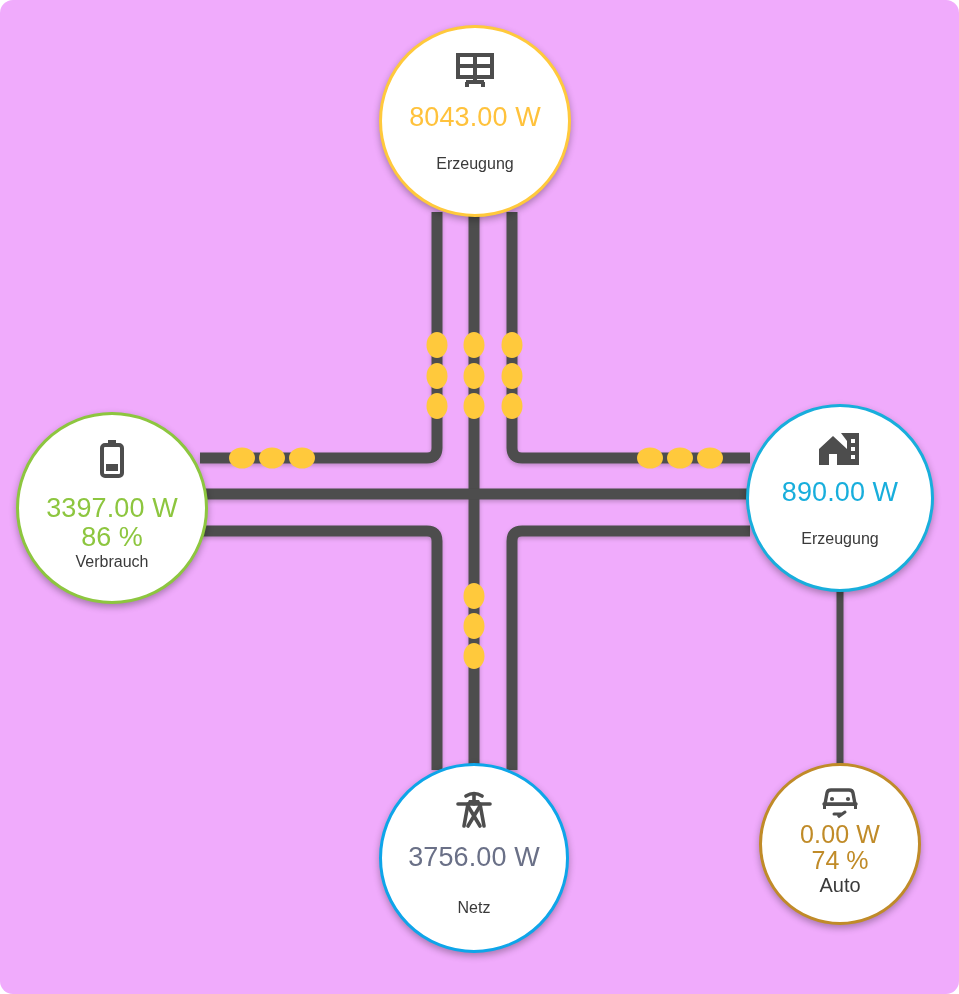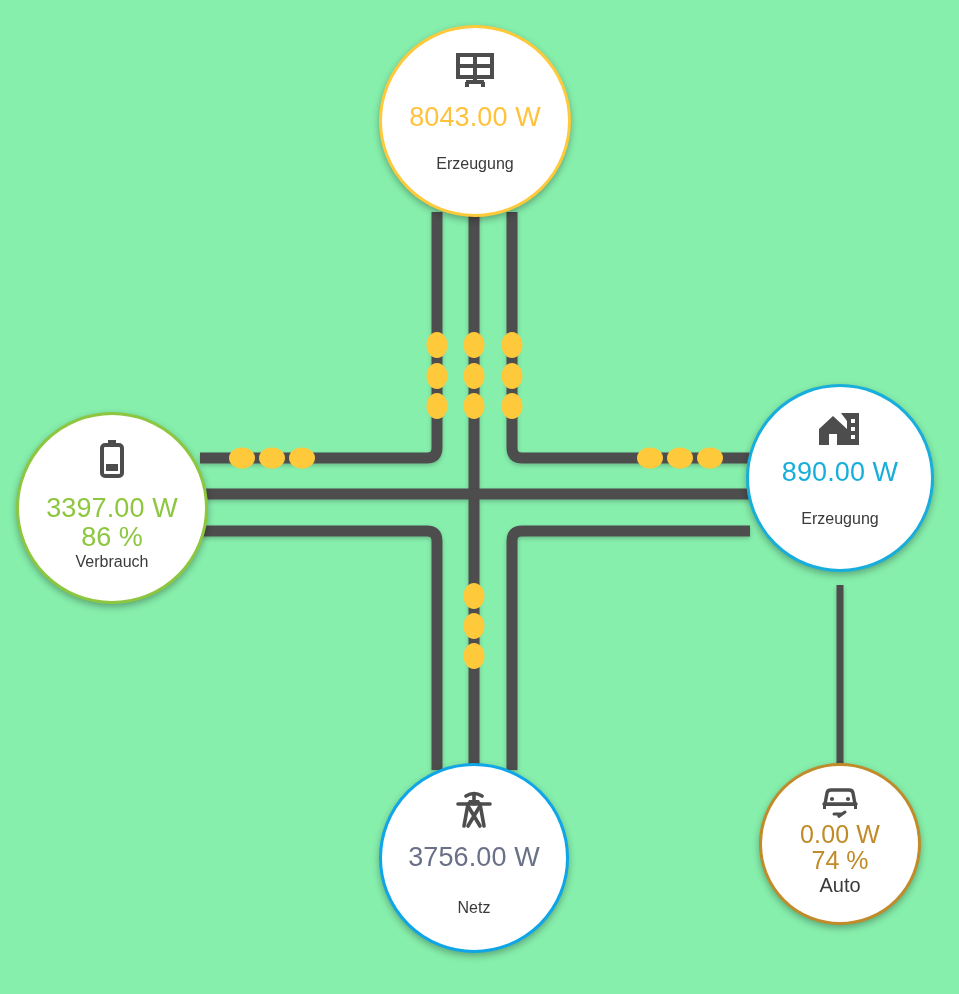--- a/index.html
+++ b/index.html
@@ -10,21 +10,22 @@
   body {
     width: 959px;
     height: 994px;
     font-family: "Liberation Sans", sans-serif;
     overflow: hidden;
   }
   #flow-stage {
     position: relative;
     width: 959px;
     height: 994px;
-    background: #86efac;
+    background: #f0abfc;
+    border-radius: 13px;
   }
   #wires {
     position: absolute;
     left: 0;
     top: 0;
     width: 959px;
     height: 994px;
   }
   .node {
     position: absolute;
@@ -75,21 +76,21 @@
     width: 192px; height: 192px;
     border: 3px solid #8DC63F;
     padding-top: 22px;
   }
   #node-batterie .node-value { color: #8DC63F; margin-top: 14px; }
   #node-batterie .node-pct { color: #8DC63F; margin-top: -2px; }
   #node-batterie .node-label { margin-top: 0px; }
 
   
   #node-verbrauch {
-    left: 746px; top: 384px;
+    left: 746px; top: 404px;
     width: 188px; height: 188px;
     border: 3px solid #18AEDC;
     padding-top: 24px;
   }
   #node-verbrauch .node-value { color: #18AEDC; margin-top: 10px; }
   #node-verbrauch .node-label { margin-top: 22px; }
 
   
   #node-netz {
     left: 379px; top: 763px;

